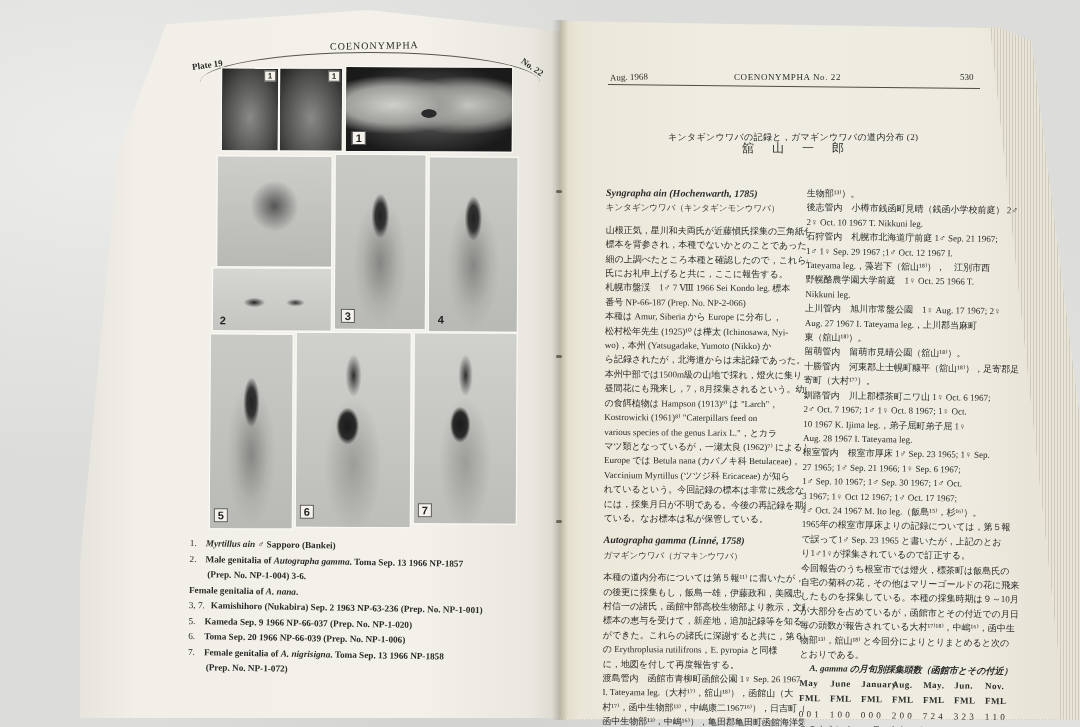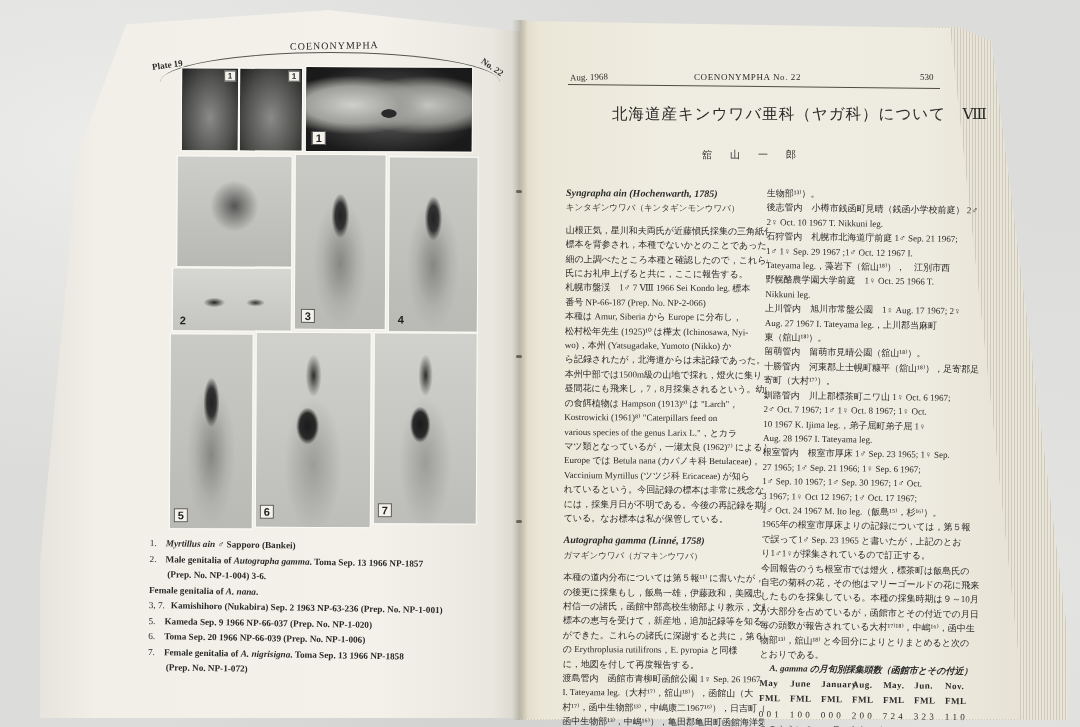--- a/index.html
+++ b/index.html
@@ -8,21 +8,21 @@
     background: #dcdcda;
     background-image:
       radial-gradient(ellipse at 10% 20%, #ececea 0%, transparent 40%),
       radial-gradient(ellipse at 90% 80%, #e4e4e2 0%, transparent 45%),
       radial-gradient(ellipse at 50% 100%, #cfcfcd 0%, transparent 50%);
     position: relative;
     font-family: "Liberation Serif", "DejaVu Serif", serif;
     color: #2a2a28;
   }
   .book {
-    position: absolute; inset: 0;
+    position: absolute; inset: 0; margin-left: 40px;
   }
   
   .page-left {
     position: absolute;
     left: 40px; top: 10px;
     width: 480px; height: 708px;
     background: linear-gradient(90deg, #e6e4dc 0%, #f1efe8 12%, #f3f1ea 70%, #e9e7df 94%, #d9d6cc 100%);
     clip-path: polygon(18% 2%, 60% 0%, 100% 3%, 100% 100%, 0% 100%, 0% 78%, 8% 20%);
     box-shadow: 0 0 8px rgba(0,0,0,0.2);
   }
@@ -102,21 +102,21 @@
 
   
   .rh { position: absolute; top: 72px; font-size: 9px; }
   .rh-date { left: 570px; transform: rotate(-2deg); }
   .rh-title { left: 694px; letter-spacing: 0.6px; }
   .rh-page { left: 920px; }
   .rh-rule { position: absolute; left: 568px; top: 86px; width: 372px; height: 1px; background: #4e4b44; transform: rotate(0.6deg); }
 
   .art-title { position: absolute; left: 612px; top: 104px; font-size: 15.5px; letter-spacing: 1px; white-space: nowrap; }
   .art-sub { position: absolute; left: 628px; top: 131px; font-size: 9px; letter-spacing: 0.3px; white-space: nowrap; }
-  .art-author { position: absolute; left: 702px; top: 148px; font-size: 10px; letter-spacing: 18px; white-space: nowrap; }
+  .art-author { position: absolute; left: 702px; top: 140px; font-size: 12px; letter-spacing: 18px; white-space: nowrap; }
 
   .col { position: absolute; font-size: 9px; line-height: 14.4px; }
   .col-left { left: 566px; top: 186px; width: 202px; transform: rotate(0.4deg); transform-origin: left top; }
   .col-right { left: 767px; top: 186px; width: 224px; transform: rotate(0.9deg); transform-origin: left top; }
   .col p { margin: 0; }
   .col .sp { font-weight: bold; font-style: italic; font-size: 10px; }
   .col .jn { font-size: 8.5px; color: #3a3833; }
   .col .gap { height: 8px; }
   .col .l { white-space: nowrap; overflow: hidden; }
   .tbl { font-family: "Liberation Mono", monospace; font-weight: bold; font-size: 9px; letter-spacing: 0.5px; white-space: nowrap; }
@@ -180,21 +180,21 @@
     <div class="row"><span class="n">6.</span><span>Toma Sep. 20 1966 NP-66-039 (Prep. No. NP-1-006)</span></div>
     <div class="row"><span class="n">7.</span><span>Female genitalia of </span><i>A. nigrisigna</i><span>. Toma Sep. 13 1966 NP-1858</span></div>
     <div class="row ind"><span>(Prep. No. NP-1-072)</span></div>
   </div>
 
   <div class="rh rh-date">Aug. 1968</div>
   <div class="rh rh-title">COENONYMPHA  No. 22</div>
   <div class="rh rh-page">530</div>
   <div class="rh-rule"></div>
 
-  <div class="art-title">北海道産キンウワバ亜科（ヤガ科）について　Ⅷ</div>
+  <div class="art-sub">キンタギンウワバの記録と，ガマギンウワバの道内分布 (2)</div>
   <div class="art-author">舘山一郎</div>
 
   <div class="col col-left">
     <p class="sp">Syngrapha ain (Hochenwarth, 1785)</p>
     <p class="jn">キンタギンウワバ（キンタギンモンウワバ）</p>
     <div class="gap"></div>
     <div id="s1lines">
         <p class="l">山根正気，星川和夫両氏が近藤愼氏採集の三角紙包</p>
         <p class="l">標本を背参され，本種でないかとのことであった。詳</p>
         <p class="l">細の上調べたところ本種と確認したので，これらの諸</p>

